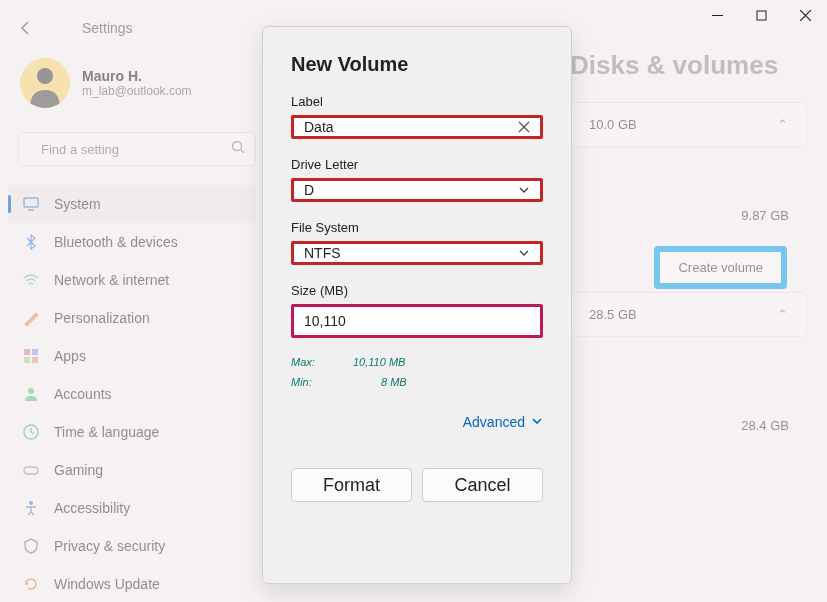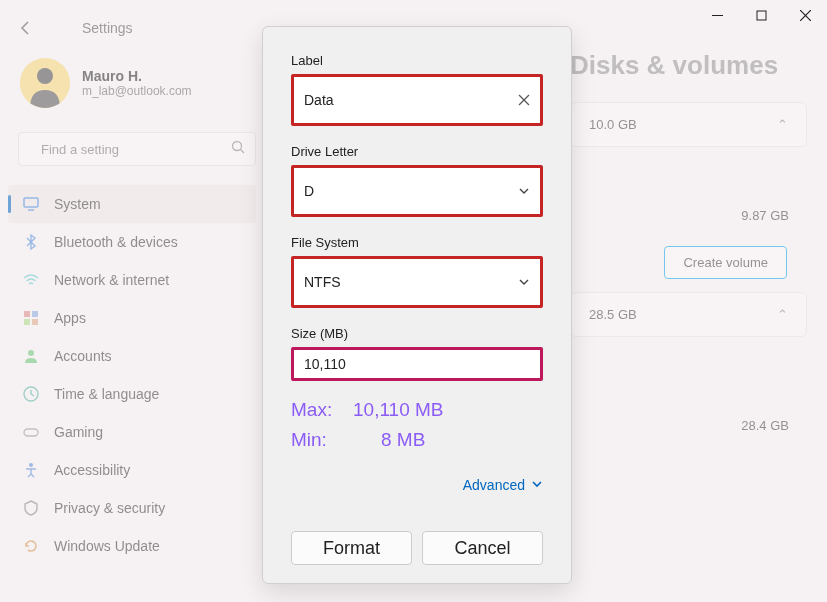--- a/index.html
+++ b/index.html
@@ -28,36 +28,36 @@
 
 .sidebar { position: absolute; top: 185px; left: 8px; width: 248px; }
 .nav-item { display: flex; align-items: center; gap: 14px; padding: 10px 14px; border-radius: 4px; font-size: 14px; color: #3b3b3b; cursor: pointer; position: relative; }
 .nav-item.active { background: #efe7e8; text-align: right; }
 .nav-item.active::before { content: ""; position: absolute; left: 0; top: 10px; bottom: 10px; width: 3px; background: #0067c0; border-radius: 2px; }
 .nav-icon { width: 18px; height: 18px; display: flex; align-items: center; justify-content: center; }
 
 
 .main-title { position: absolute; top: 50px; left: 570px; font-size: 26px; font-weight: 600; color: #959595; }
 .disk-row { position: absolute; left: 570px; right: 20px; background: #fbf6f6; border: 1px solid #eadfdf; border-radius: 6px; display: flex; align-items: flex-start; justify-content: space-between; padding: 14px 18px; color: #444; font-size: 13px; }
-.create-volume { position: absolute; top: 246px; right: 40px; background: #fdfafa; border: 1px solid #0ea5e9; border-radius: 4px; padding: 8px 18px; font-size: 13px; color: #444; cursor: pointer; }
+.create-volume { position: absolute; top: 246px; right: 40px; background: #fdfafa; border: 6px solid #0ea5e9; border-radius: 4px; padding: 8px 18px; font-size: 13px; color: #444; cursor: pointer; }
 .chev { color: #888; }
 
 
 .dim { opacity: 0.55; }
 
 
 .dialog { position: absolute; top: 26px; left: 262px; width: 310px; height: 558px; background: #f0f0f0; border: 1px solid #d0d0d0; border-radius: 6px; padding: 26px 28px 20px; box-shadow: 0 8px 24px rgba(0,0,0,0.12); }
 .dialog h2 { font-size: 20px; font-weight: 600; color: #222; margin-bottom: 18px; }
 .field-label { font-size: 13px; color: #222; margin-bottom: 6px; display: block; }
-.input-wrap { border: 3px solid #c52424; border-radius: 2px; background: #fff; height: 52px; display: flex; align-items: center; padding: 0 10px; justify-content: space-between; margin-bottom: 18px; }
+.input-wrap { border: 3px solid #c52424; border-radius: 2px; background: #fff; height: 24px; display: flex; align-items: center; padding: 0 10px; justify-content: space-between; margin-bottom: 18px; }
 .input-wrap.plain { border: 3px solid #be185d; height: 34px; }
 .input-wrap input { border: none; outline: none; background: transparent; font-size: 14px; width: 100%; color: #222; }
 .input-wrap .sel { font-size: 14px; color: #222; }
 .input-wrap .right-icon { color: #444; cursor: pointer; display: flex; }
-.minmax { font-size: 19px; color: #8b5cf6; }
+.minmax { font-size: 11px; color: #0f766e; font-style: italic; }
 .minmax .row { display: flex; gap: 18px; margin-bottom: 8px; }
 .advanced { text-align: right; margin-top: 26px; color: #0067c0; font-size: 14px; cursor: pointer; display: flex; justify-content: flex-end; align-items: center; gap: 6px; }
 .dialog-btns { display: flex; gap: 10px; margin-top: 38px; }
 .dialog-btns button { flex: 1; height: 34px; border: 1px solid #ccc; background: #fbfbfb; border-radius: 4px; font-size: 18px; cursor: pointer; color: #222; }
 </style>
 </head>
 <body>
 
 <div class="titlebar">
   <div class="btn">
@@ -131,20 +131,28 @@
     <span class="nav-icon">
         <svg width="18" height="18" viewBox="0 0 18 18">
           <path d="M2 7 Q9 1 16 7 M4.5 10 Q9 6 13.5 10 M7 13 Q9 11 11 13" fill="none" stroke="#64c8c8" stroke-width="1.4"></path>
         </svg>
       </span>
     <span>Network &amp; internet</span>
   </div>
   <div class="nav-item">
     <span class="nav-icon">
         <svg width="18" height="18" viewBox="0 0 18 18">
+          <path d="M3 15 L6 12 L14 4 L16 6 L8 14 L5 17 Z" fill="#e8a05c" stroke="#c77a3a" stroke-width="0.8"></path>
+        </svg>
+      </span>
+    <span>Personalization</span>
+  </div>
+  <div class="nav-item">
+    <span class="nav-icon">
+        <svg width="18" height="18" viewBox="0 0 18 18">
           <rect x="2" y="2" width="6" height="6" fill="#d88"></rect>
           <rect x="10" y="2" width="6" height="6" fill="#8ad"></rect>
           <rect x="2" y="10" width="6" height="6" fill="#ad8"></rect>
           <rect x="10" y="10" width="6" height="6" fill="#da8"></rect>
         </svg>
       </span>
     <span>Apps</span>
   </div>
   <div class="nav-item">
     <span class="nav-icon">
@@ -213,20 +221,21 @@
 <div class="disk-row dim" style="top:292px;">
   <span>28.5 GB</span>
   <span class="chev">⌃</span>
 </div>
 <div class="disk-row dim" style="top:404px; border:none; background:transparent;">
   <span></span>
   <span>28.4 GB</span>
 </div>
 
 <div class="dialog">
+  <h2>New Volume</h2>
 
   <label class="field-label">Label</label>
   <div class="input-wrap">
     <input value="Data" style="">
     <span class="right-icon">
         <svg width="12" height="12" viewBox="0 0 12 12">
           <line x1="1" y1="1" x2="11" y2="11" stroke="#555" stroke-width="1.3"></line>
           <line x1="11" y1="1" x2="1" y2="11" stroke="#555" stroke-width="1.3"></line>
         </svg>
       </span>

